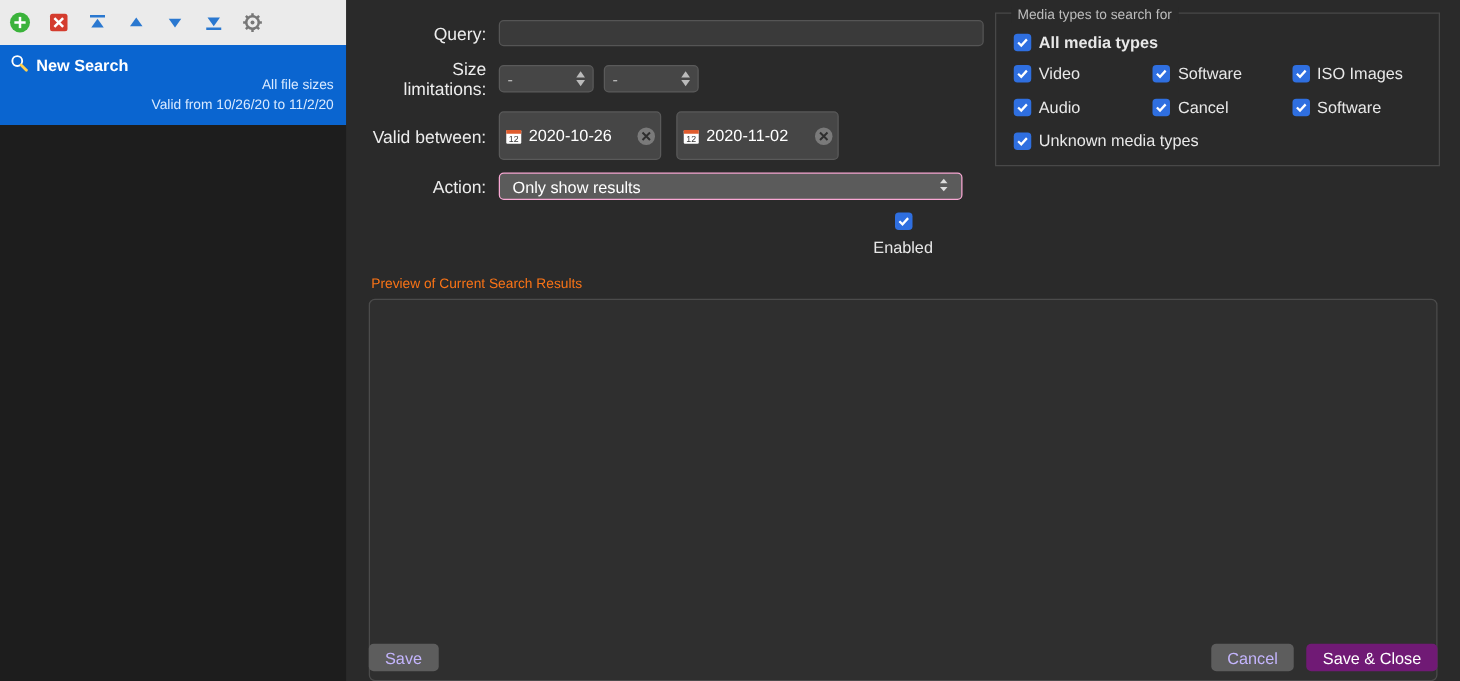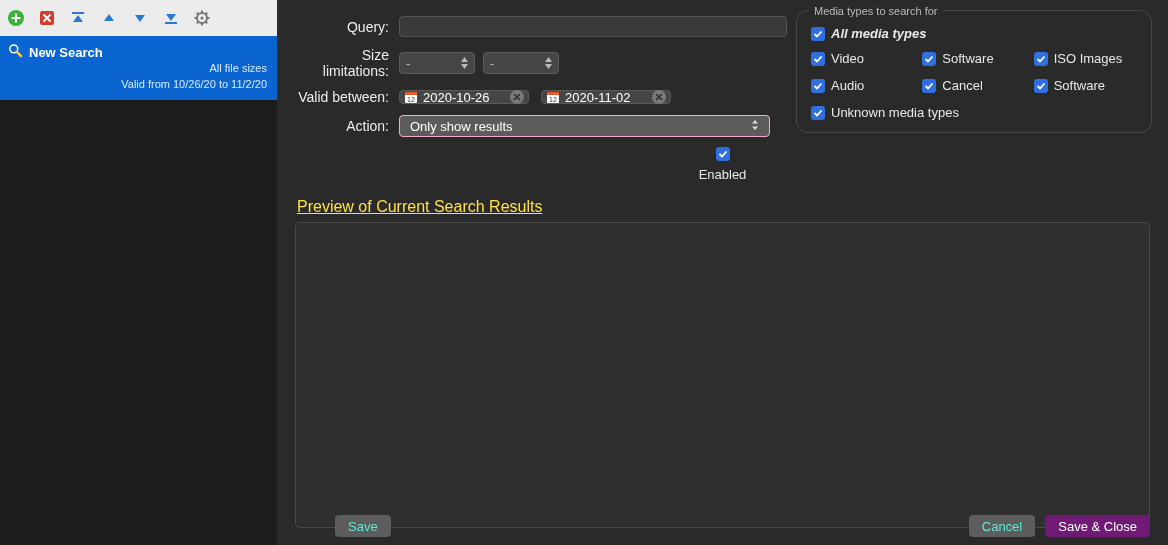--- a/index.html
+++ b/index.html
@@ -17,48 +17,48 @@
 .main { flex: 1; background: #2a2a2a; position: relative; padding: 16px 18px 46px 18px; }
 .form-row { display: flex; align-items: center; margin-bottom: 10px; }
 .form-row .lbl { width: 104px; text-align: right; padding-right: 10px; font-size: 14px; color: #ededed; }
 .qinput { flex: 1; max-width: 388px; height: 21px; background: #3a3a3a; border: 1px solid #555; border-radius: 4px; color: #fff; padding: 0 6px; }
 .size-box { display: flex; gap: 8px; }
 .spin { width: 76px; height: 22px; background: #464646; border: 1px solid #5a5a5a; border-radius: 4px; display: flex; align-items: center; padding-left: 6px; color: #bbb; position: relative; }
 .spin .dash { flex:1; }
 .spin .stepper { width: 14px; height: 18px; display:flex; flex-direction:column; justify-content:center; gap:0; }
 .spin .stepper svg { display:block; }
 .date-box { display: flex; gap: 12px; }
-.date-field { width: 130px; height: 14px; background: #464646; border:1px solid #5a5a5a; border-radius:4px; display:flex; align-items:center; padding:0 4px 0 4px; gap:5px; }
+.date-field { width: 130px; height: 39px; background: #464646; border:1px solid #5a5a5a; border-radius:4px; display:flex; align-items:center; padding:0 4px 0 4px; gap:5px; }
 .date-field .cal { width:14px; height:14px; }
 .date-field .dv { flex:1; font-size:13px; color:#fff; }
 .date-field .clr { width:14px; height:14px; background:#7a7a7a; border-radius:50%; display:flex; align-items:center; justify-content:center; cursor:pointer; }
 .date-field .clr svg { display:block; }
 .action-sel { width: 371px; height: 22px; background: #5b5b5b; border:1px solid #f9a8d4; border-radius:4px; display:flex; align-items:center; padding:0 6px 0 10px; color:#fff; cursor:pointer; }
 .action-sel .sv { flex:1; }
 .action-sel .chev { width:14px; }
 .enabled-row { display:flex; align-items:center; gap:6px; margin-top:4px;flex-direction:column; }
 
 
-.media-box { position:absolute; top:10px; right:16px; width:356px; border:1px solid #484848; border-radius:12px; padding: 0 14px 12px 14px; }
+.media-box { position:absolute; top:10px; right:16px; width:356px; border:1px solid #484848; border-radius:0; padding: 0 14px 12px 14px; }
 .media-box .legend { position:relative; top:-8px; left:-2px; background:#2a2a2a; display:inline-block; padding:0 5px; font-size:11px; color:#bdbdbd; }
-.mt-top { display:flex; align-items:center; gap:6px; margin-bottom:10px;font-style:italic; }
+.mt-top { display:flex; align-items:center; gap:6px; margin-bottom:10px; }
 .mt-top .bold { font-weight:700; }
 .mt-grid { display:grid; grid-template-columns: 1fr 1fr 1fr; row-gap:12px; column-gap:8px; margin-bottom:12px; }
 .mt-row3 { display:flex; align-items:center; gap:6px; }
 .chk { width:14px; height:14px; background:#2f6fe0; border-radius:3px; display:inline-flex; align-items:center; justify-content:center; cursor:pointer; flex-shrink:0; }
 .chk svg { display:block; }
 
 
-.preview-lbl { font-size:16px; color:#fde047; margin: 16px 0 6px 2px; text-decoration: underline; }
+.preview-lbl { font-size:11px; color:#f97316; margin: 16px 0 6px 2px; }
 .preview-box { border:1px solid #4b4b4b; border-radius:5px; height:306px; background:#2f2f2f; }
 
 
 .footer { position:absolute; left:0; right:0; bottom:8px; padding:0 18px; display:flex; align-items:center; }
 .btn { height:22px; padding:0 13px; border-radius:4px; font-size:13px; display:inline-flex; align-items:center; cursor:pointer; border:none; }
-.btn-gray { background:#5d5d5d; color:#5eead4;margin-left:40px; }
+.btn-gray { background:#5d5d5d; color:#c4b5fd; }
 .btn-blue { background:#701a75; color:#fff; }
 .footer .spacer { flex:1; }
 .footer .btn + .btn { margin-left:10px; }
 </style>
 </head>
 <body>
 
 <div class="sidebar">
   <div class="toolbar">
     <span class="tb-icon">

